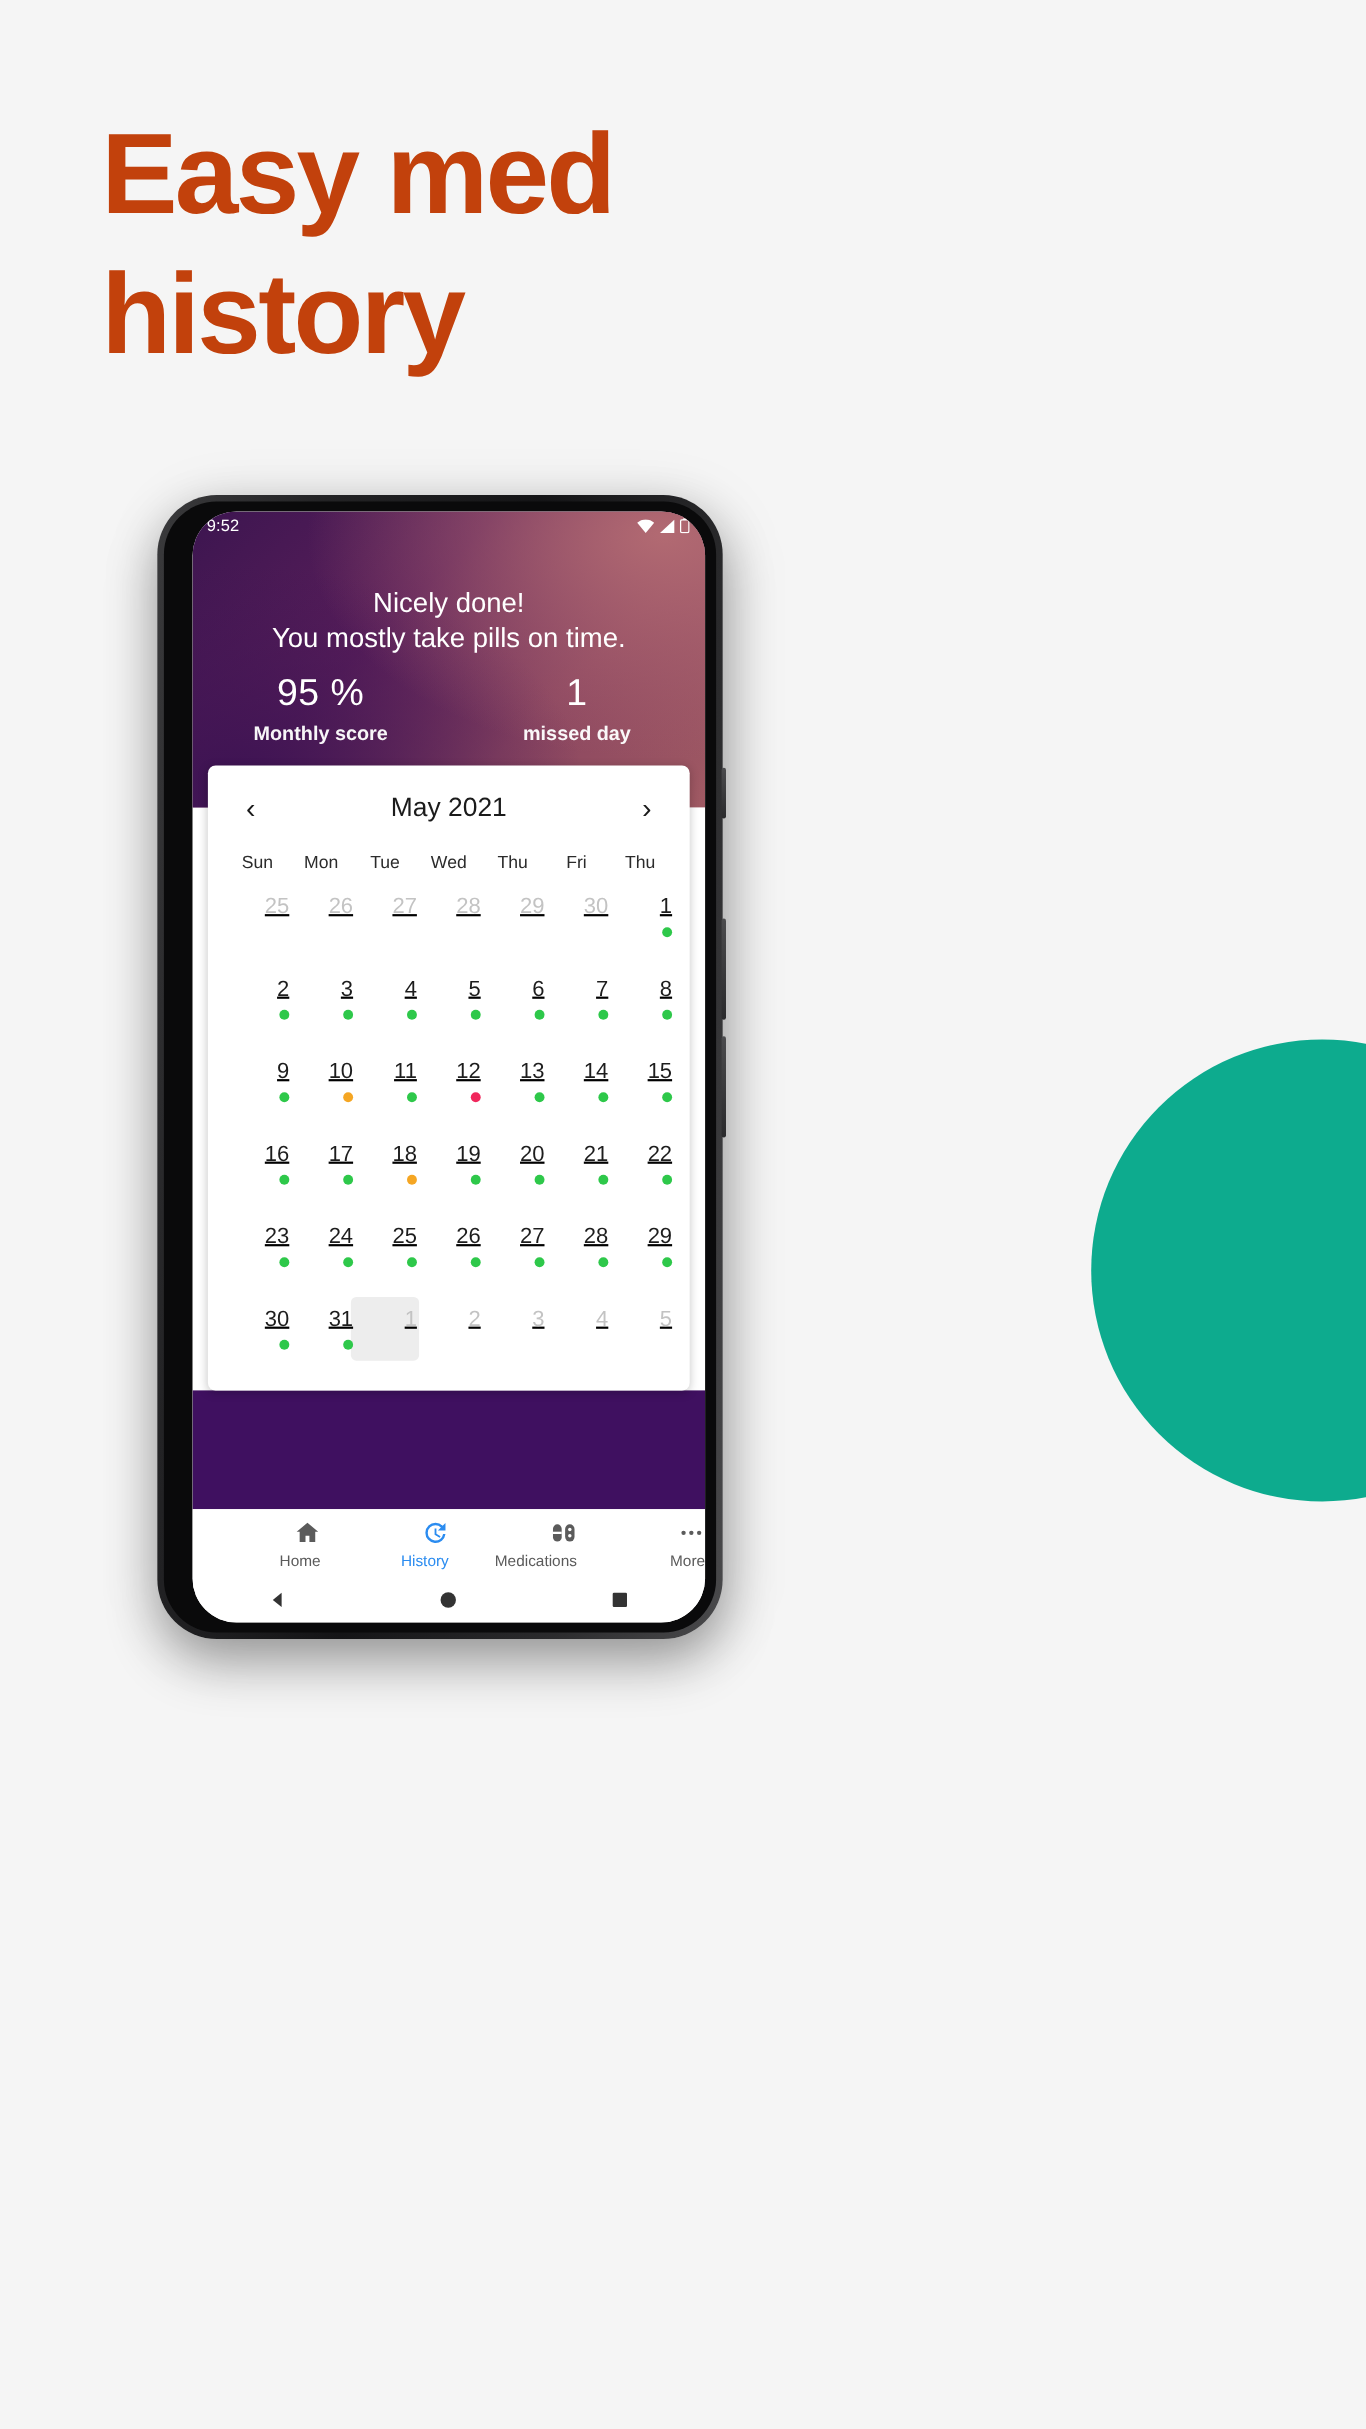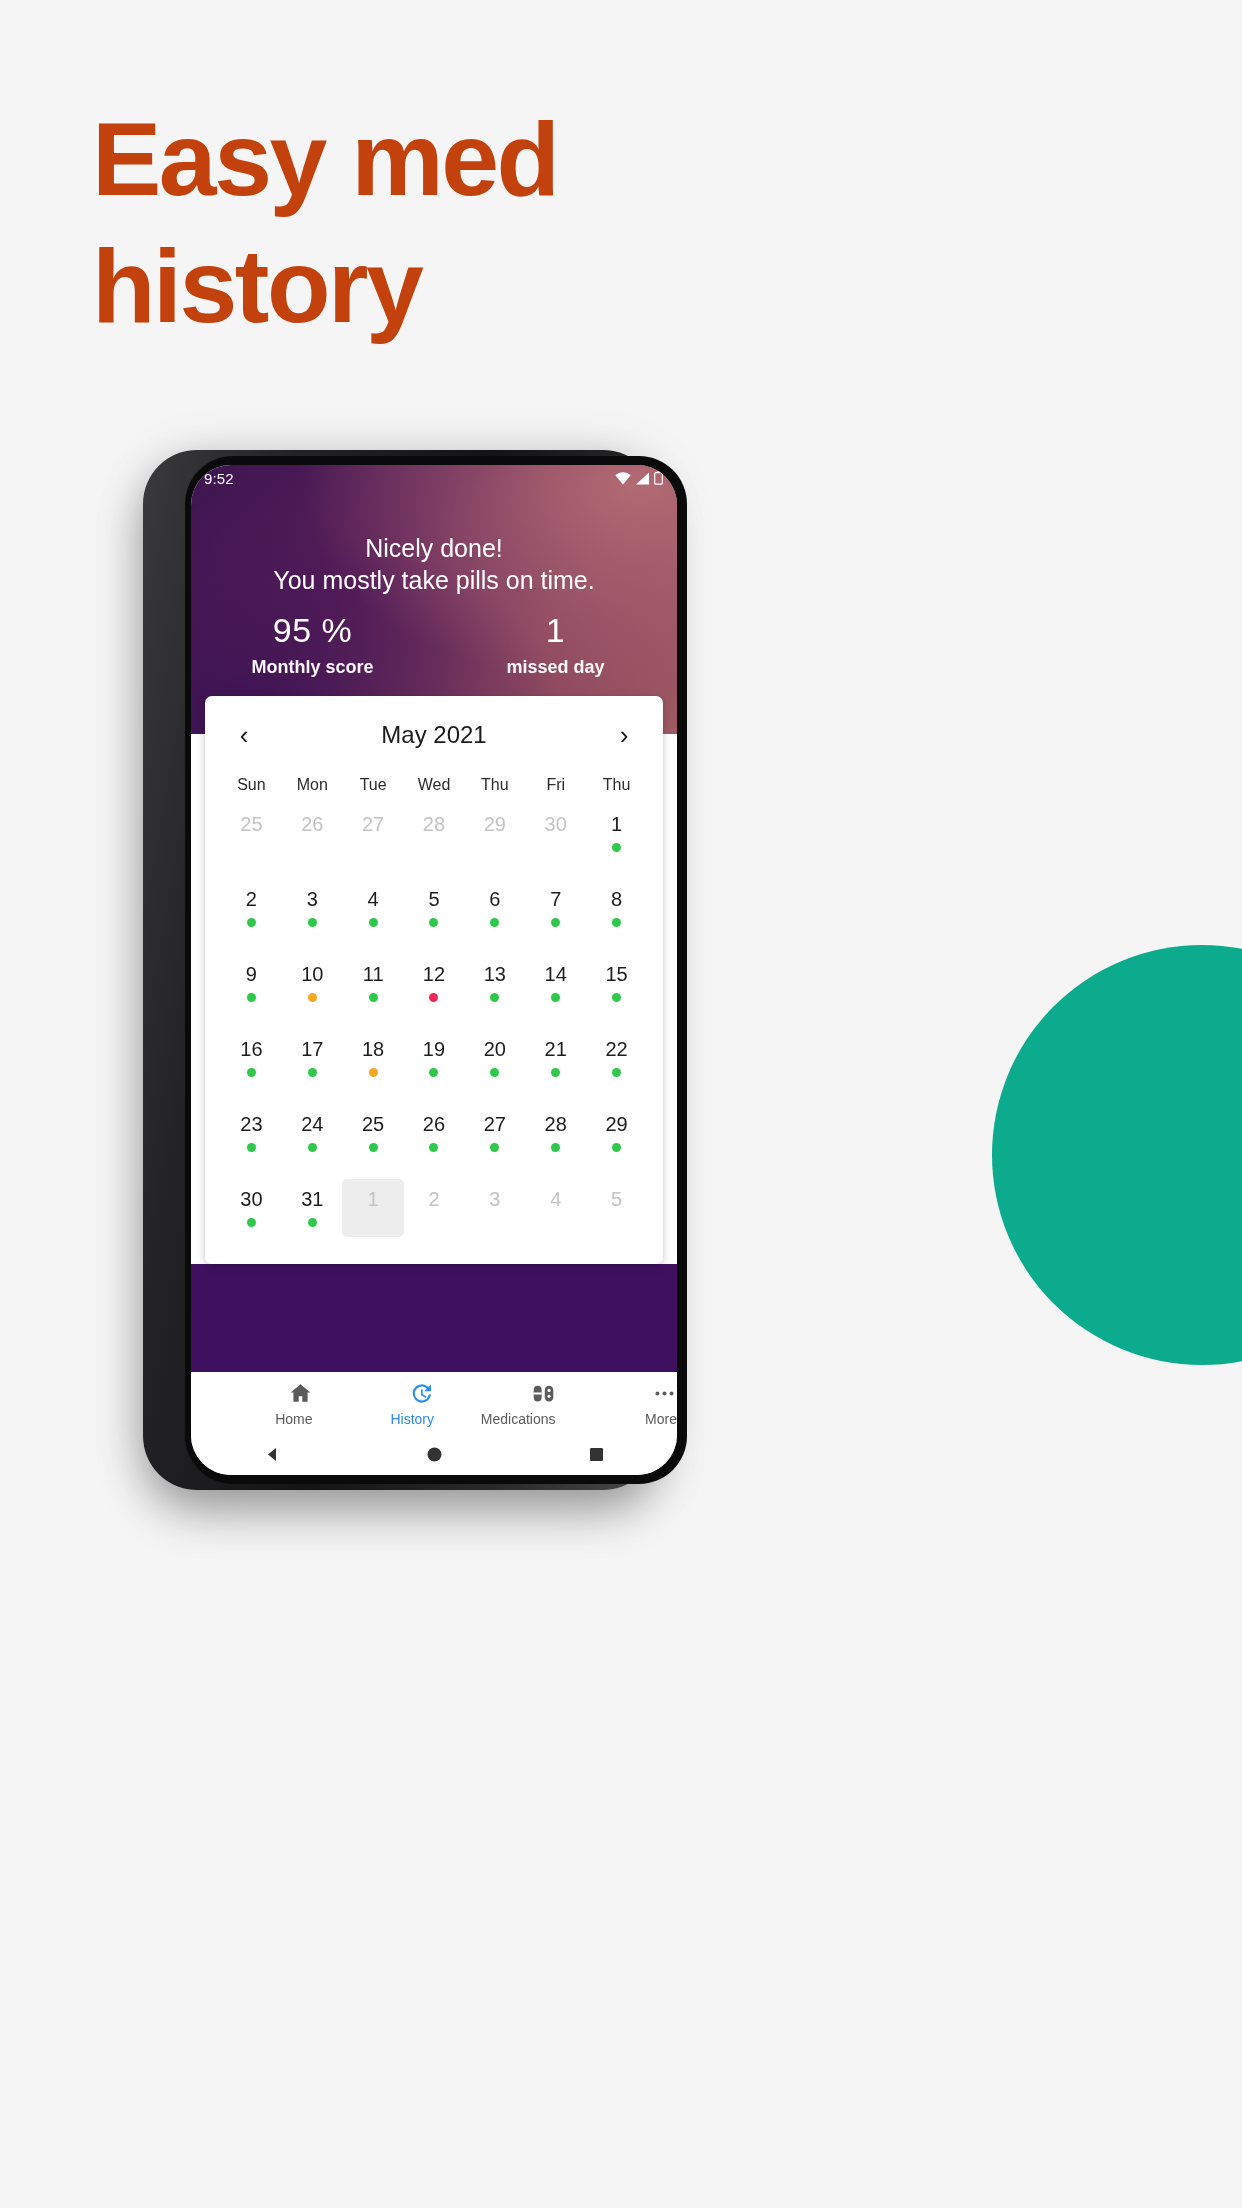--- a/index.html
+++ b/index.html
@@ -48,23 +48,22 @@
     width: 514px; height: 1040px;
     border-radius: 54px;
     background: linear-gradient(100deg,#3a3a3c 0%, #232325 22%, #141416 50%, #2b2b2d 78%, #4a4a4c 100%);
     padding: 6px;
     box-shadow: 0 22px 46px rgba(0,0,0,0.30);
   }
   #phone-inner {
     width: 100%; height: 100%;
     border-radius: 48px;
     background: #0a0a0b;
-    padding: 9px 10px 9px 6px;
+    padding: 9px 10px 9px 26px;
     position: relative;
-    margin-left: 36px;
   }
   
   .side-btn {
     position: absolute;
     right: -3px;
     width: 4px;
     border-radius: 3px;
     background: linear-gradient(180deg,#4b4b4d,#2a2a2c);
   }
   #btn-a { top: 248px; height: 46px; }
@@ -153,24 +152,25 @@
   #weekdays, .week-row {
     display: grid;
     grid-template-columns: repeat(7, 1fr);
   }
   #weekdays { margin-top: 22px; }
   .wd { text-align: center; font-size: 16px; color: #2b2b2b; }
 
   .week-row { margin-top: 12px; }
   .day-cell {
     height: 63px;
-    display: flex; flex-direction: column; align-items: center;
+    display: flex; flex-direction: column; align-items: flex-end;
     justify-content: flex-start;
     padding-top: 8px;
     position: relative;
+    text-decoration: underline;
   }
   .day-cell .daynum {
     font-size: 20px; color: #1d1d1d; line-height: 1;
     position: relative; z-index: 2;
   }
   .day-cell.muted .daynum { color: #c3c3c3; }
   .day-cell .dot {
     width: 9px; height: 9px; border-radius: 50%;
     margin-top: 9px; position: relative; z-index: 2;
   }

